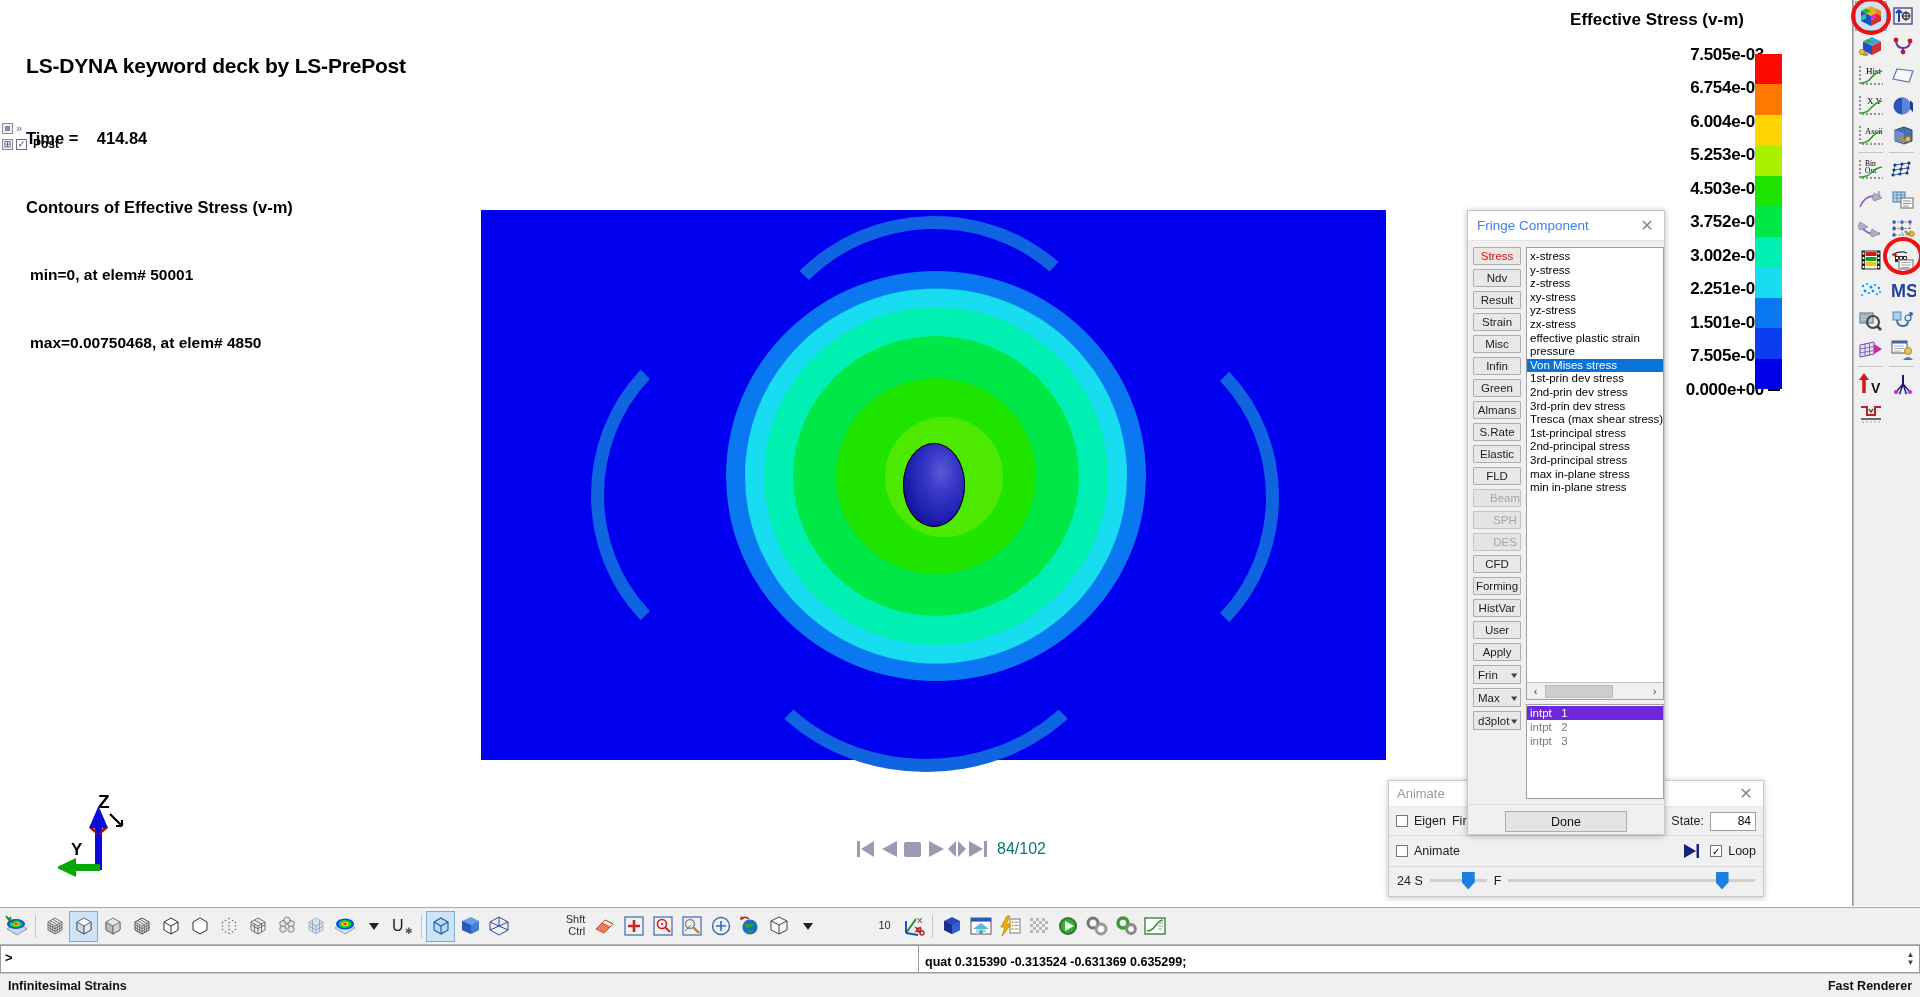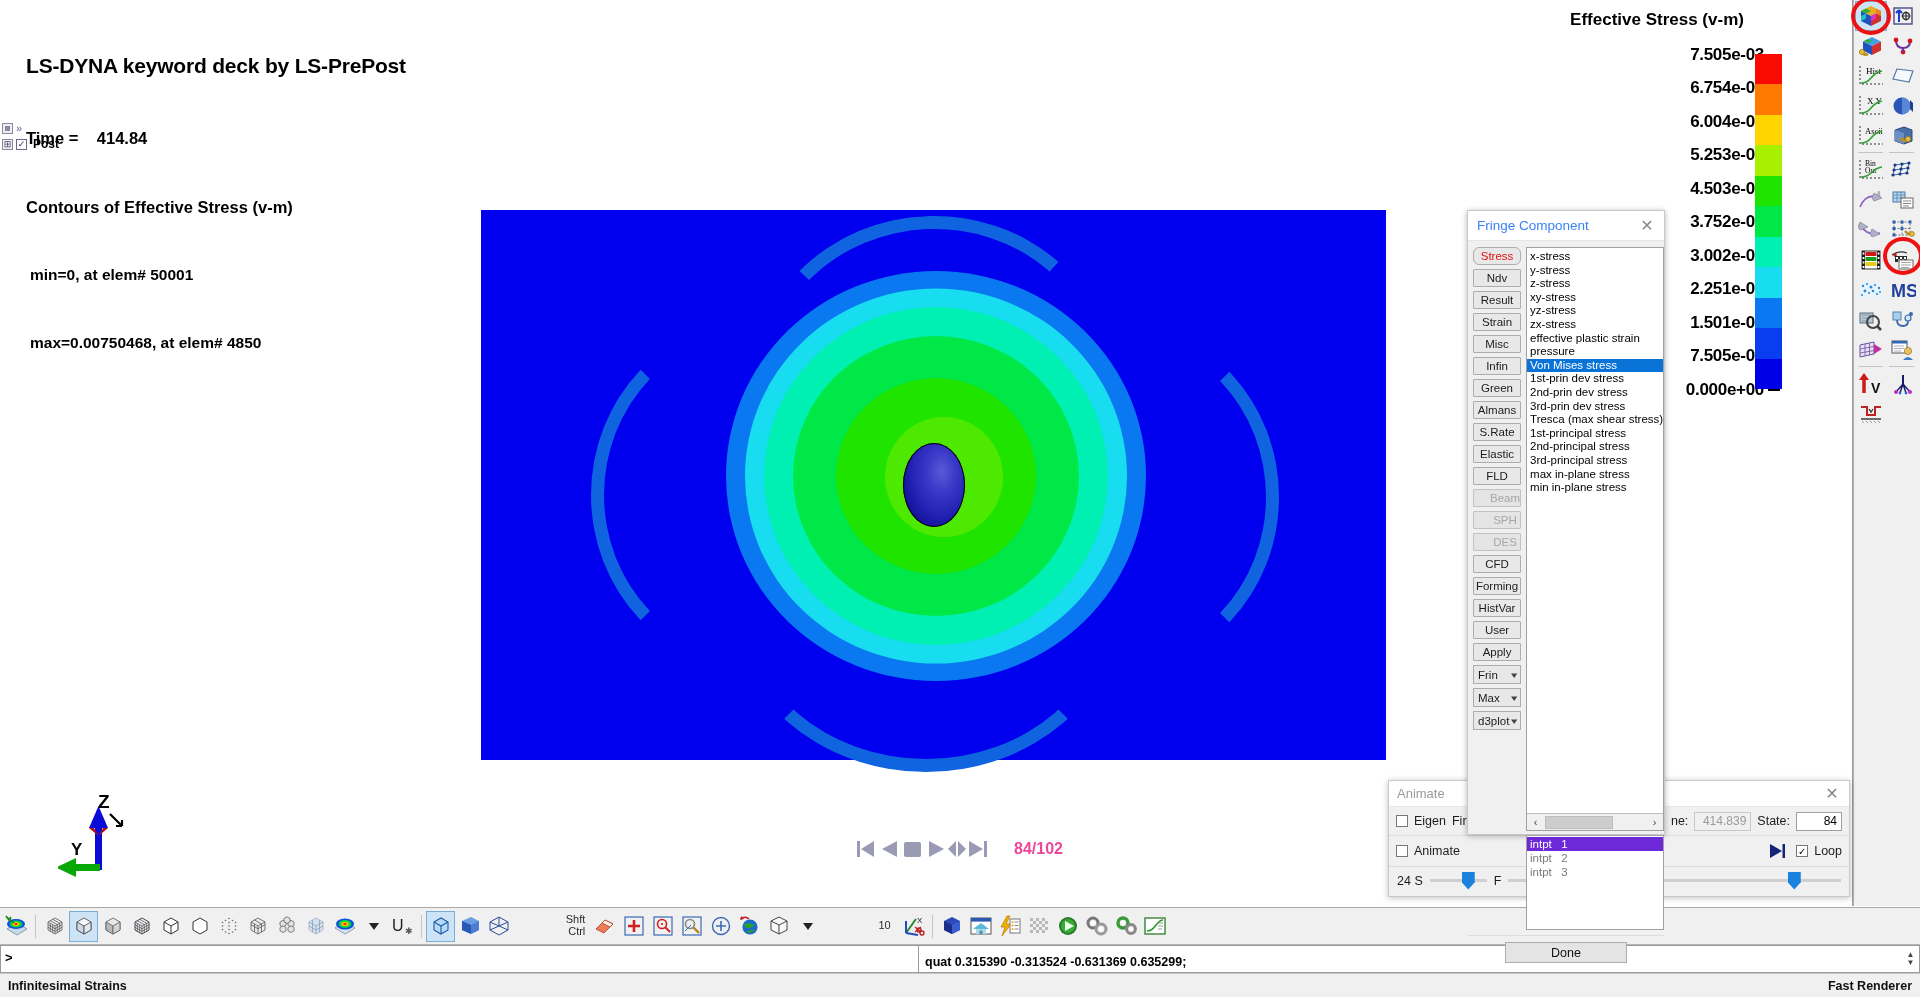--- a/index.html
+++ b/index.html
@@ -70,21 +70,21 @@
 
   
   #triad { position:absolute; left:58px; top:792px; width:110px; height:100px; }
 
   
   #animbar {
     position:absolute; left:855px; top:838px;
     display:flex; align-items:center; gap:0px; color:#9a9ab4;
   }
   #animbar .ctl { cursor:pointer; }
-  #animbar .frames { font-size:16px; font-weight:bold; color:#ec4899; margin-left:21px; }
+  #animbar .frames { font-size:16px; font-weight:normal; color:#0f766e; margin-left:4px; }
 
   
   #legend { position:absolute; right:70px; top:10px; width:250px; z-index:7; }
   #legend-title {
     font-size:17px; font-weight:bold; color:#000; text-align:center;
     width:100%; margin-bottom:8px; white-space:nowrap;
   }
   #legend-rows { position:relative; padding-left:0; }
   .lrow { display:flex; align-items:center; height:33.5px; }
   .lrow .lval {
@@ -135,31 +135,31 @@
   }
   #fringe-body { display:flex; padding:6px 5px 5px 5px; gap:5px; }
   #fcol {
     width:54px; display:flex; flex-direction:column; gap:4px;
   }
   .fbtn {
     height:18px; background:#e8e8e8; border:1px solid #adadad;
     display:flex; align-items:center; justify-content:center;
     font-size:11.5px; color:#1c1c1c; cursor:pointer; border-radius:1px;
   }
-  .fbtn.stress { color:#e01010;border-radius:6px; }
+  .fbtn.stress { color:#e01010; }
   .fbtn.dis { color:#a6a6a6; background:#e4e4e4; border-color:#c2c2c2; cursor:default;padding-left:16px;}
   .fsel {
     height:19px; background:#e8e8e8; border:1px solid #adadad;
     display:flex; align-items:center; padding:0 4px;
     font-size:11.5px; color:#1c1c1c; cursor:pointer; justify-content:space-between;
   }
   .fsel .cv { font-size:9px; color:#444; transform:scaleX(1.4); }
   #flistwrap { flex:1; display:flex; flex-direction:column; gap:4px; }
   #flist {
-    height:584px; background:#fff; border:1px solid #a0a0a0; overflow:hidden;
+    height:453px; background:#fff; border:1px solid #a0a0a0; overflow:hidden;
     position:relative; padding:2px 0 0 0;
   }
   #flist ul { list-style:none; margin:0; padding:0; }
   #flist li {
     font-size:11.5px; line-height:13.6px; padding:0 0 0 3px; color:#000;
     white-space:nowrap; cursor:pointer;
   }
   #flist li.sel { background:#0a73d8; color:#fff; }
   #fhscroll {
     position:absolute; left:0; right:0; bottom:0; height:17px;
@@ -177,21 +177,21 @@
   #fintpt li.sel{background:#6d28d9;color:#fff;}
   #fringe-foot { padding:4px 5px 6px 5px; border-top:1px solid #dcdcdc; }
   #done-btn {
     width:122px; margin:2px auto 0 auto; height:21px; background:#e4e4e4;
     border:1px solid #adadad; display:flex; align-items:center; justify-content:center;
     font-size:12.5px; color:#111; cursor:pointer;
   }
 
   
   #animate {
-    position:absolute; left:1388px; top:780px; width:462px; height:117px;
+    position:absolute; left:1388px; top:780px; width:376px; height:117px;
     background:#f0f0f0; border:1px solid #cacaca;
     box-shadow:0 1px 6px rgba(0,0,0,.25); z-index:15; font-size:12px;
   }
   #animate-title{ height:26px;background:#fff;display:flex;align-items:center;padding-left:8px;
      border-bottom:1px solid #e8e8e8;}
   #animate-title .tt{color:#9a9a9a;font-size:13px;flex:1;}
   #arow1{ height:29px; display:flex; align-items:center; padding:0 7px; gap:6px;
      border-bottom:1px solid #dcdcdc; }
   #arow2{ height:31px; display:flex; align-items:center; padding:0 7px; gap:6px;
      border-bottom:1px solid #dcdcdc; }

